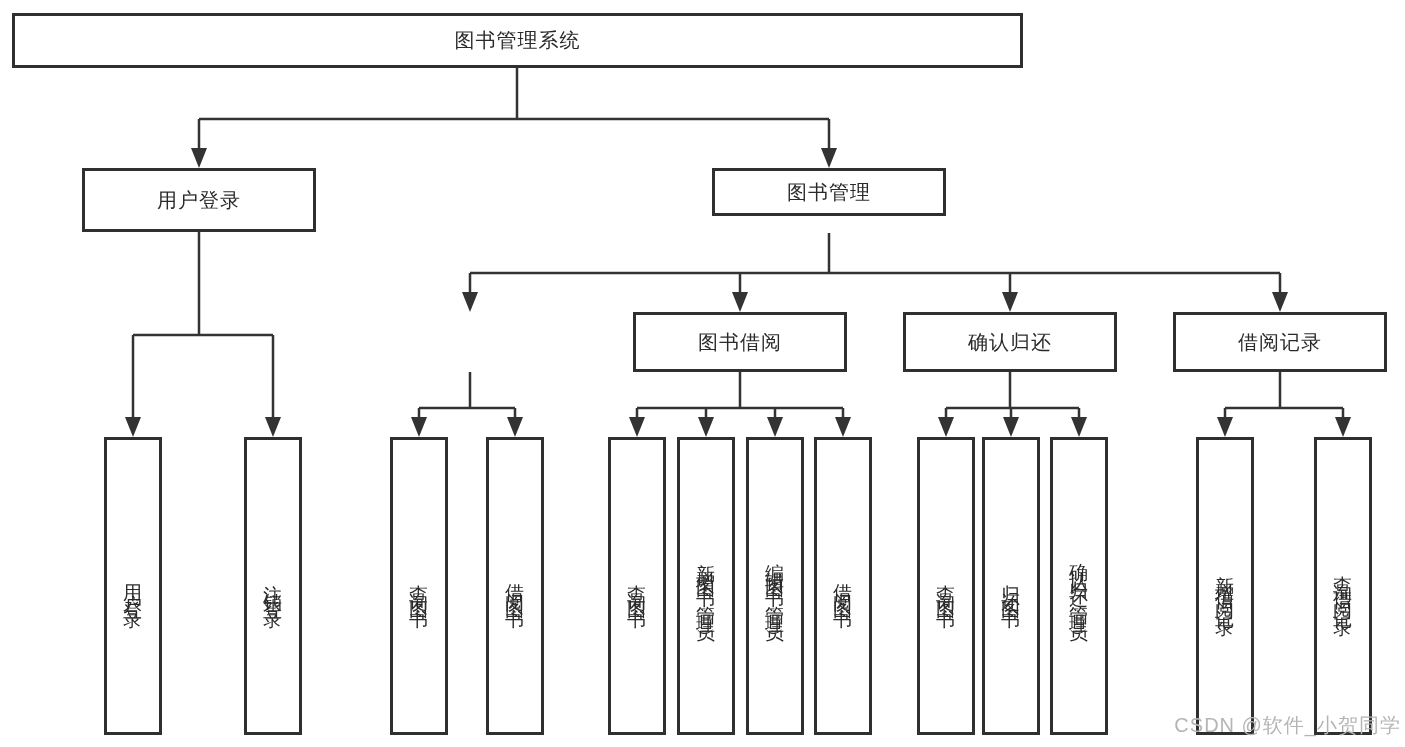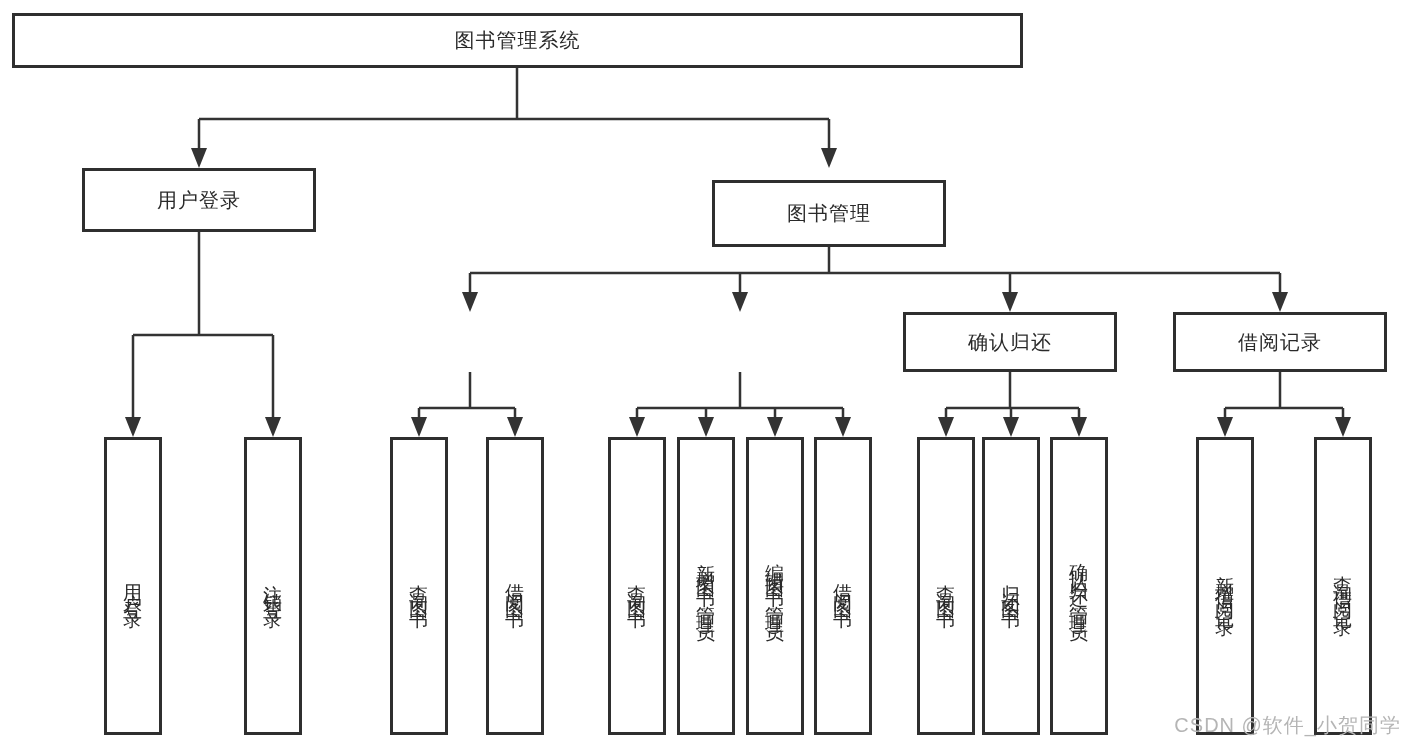--- a/index.html
+++ b/index.html
@@ -13,21 +13,21 @@
     display:flex;align-items:center;justify-content:center;
   }
   .hlabel{font-size:20px;letter-spacing:1px;white-space:nowrap;}
   .vbox{width:58px;top:437px;height:298px;}
   .vlabel{
     writing-mode:vertical-rl;text-orientation:mixed;
     font-size:19px;letter-spacing:0.45em;line-height:1;white-space:nowrap;
   }
   .root{left:12px;top:13px;width:1011px;height:55px;}
   .lvl2-a{left:82px;top:168px;width:234px;height:64px;}
-  .lvl2-b{left:712px;top:180px;width:234px;height:67px;}
+  .lvl2-b{left:712px;top:168px;width:234px;height:48px;}
   .lvl3{top:312px;width:214px;height:60px;}
   #watermark{
     position:absolute;right:4px;bottom:8px;z-index:5;
     font-size:20px;color:#b5b5b5;letter-spacing:1px;white-space:nowrap;
   }
 </style>
 </head>
 <body>
 
 <div id="canvas">
@@ -69,20 +69,23 @@
     <span class="hlabel">图书管理系统</span>
   </div>
 
   <div class="box lvl2-a">
     <span class="hlabel">用户登录</span>
   </div>
   <div class="box lvl2-b">
     <span class="hlabel">图书管理</span>
   </div>
 
+  <div class="box lvl3" style="left:633px">
+    <span class="hlabel">图书借阅</span>
+  </div>
   <div class="box lvl3" style="left:903px">
     <span class="hlabel">确认归还</span>
   </div>
   <div class="box lvl3" style="left:1173px">
     <span class="hlabel">借阅记录</span>
   </div>
 
   <div class="box vbox" style="left:104px">
     <span class="vlabel">用户登录</span>
   </div>

